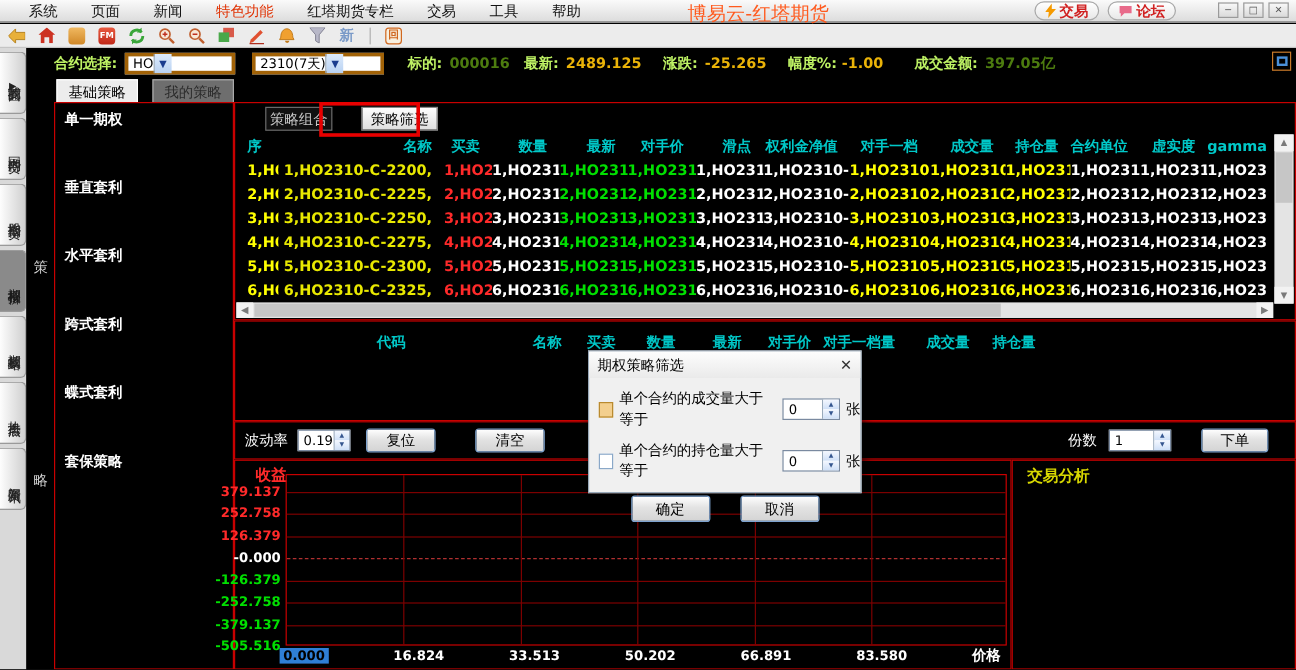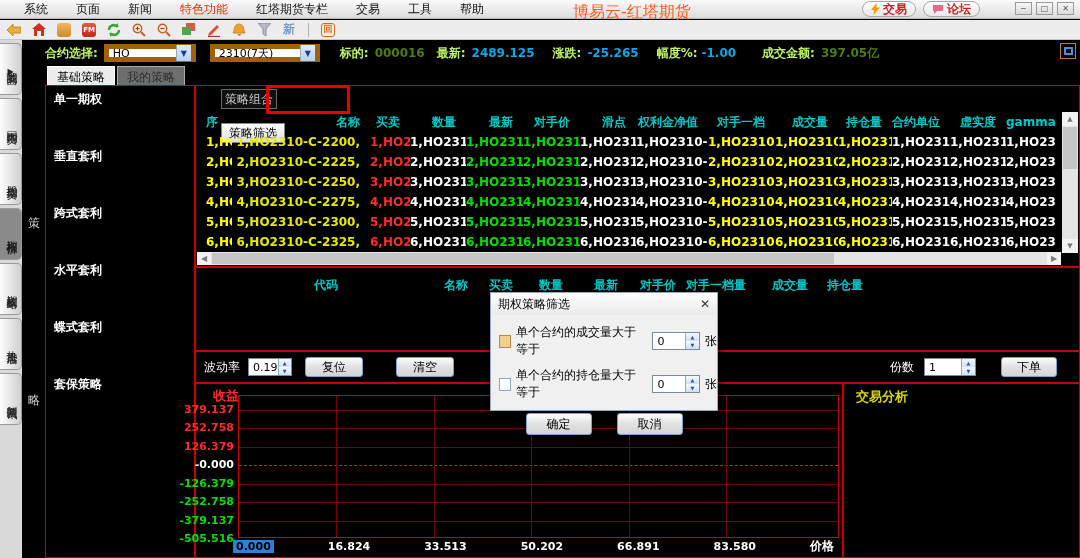--- a/index.html
+++ b/index.html
@@ -29,23 +29,23 @@
   .tool-sep { width:1px; height:14px; background:#b0b0b0; margin:0 2px; }
   .ico-box { width:14px; height:14px; border-radius:3px; display:flex; align-items:center; justify-content:center;
     color:#fff; font-size:7px; font-weight:bold; }
   .new-txt { color:#7a9ac8; font-size:12px; font-weight:bold; }
 
   
   .quotebar { position:absolute; left:22px; top:40px; width:1058px; height:26px; background:#000;
     display:flex; align-items:center; padding-left:23px; font-size:12px; font-weight:bold; white-space:nowrap; }
   .lbl-cyan { color:#bef264; }
   .val-yellow { color:#4d7c0f; }
-  .val-green { color:#0ea5e9; }
-  .qsel { height:18px; background:#fff; border:5px solid #a16207; display:flex; align-items:center;
-    justify-content:space-between; color:#000; font-weight:normal; font-size:11px; padding-left:4px; margin-left:6px; }
+  .val-green { color:#eab308; }
+  .qsel { height:18px; background:#fff; border:3px solid #a16207; display:flex; align-items:center;
+    color:#000; font-weight:normal; font-size:11px; padding-left:4px; margin-left:6px; }
   .qsel .arr { width:15px; height:16px; background:linear-gradient(#dceafc,#b9d2f2); color:#1a3c8f;
     font-size:8px; display:flex; align-items:center; justify-content:center; border-left:1px solid #9ab; }
   .corner-ico { position:absolute; right:4px; top:3px; width:16px; height:16px; border:1px solid #c87a2a;
     display:flex; align-items:center; justify-content:center; }
   .corner-ico i { display:block; width:9px; height:8px; border:2px solid #4a90d9; }
 
   
   .side-tabs { position:absolute; left:0; top:40px; width:22px; height:518px; background:#d9d9d9;
     display:flex; flex-direction:column; gap:3px; padding-top:3px; }
   .side-tab { writing-mode:vertical-lr; text-orientation:upright; font-size:11px; color:#222;
@@ -54,36 +54,36 @@
     letter-spacing:1px; }
   .side-tab.selected { background:#8a8a8a; color:#1a1a1a; }
   .side-tab .arrow { font-size:8px; letter-spacing:0; }
 
   
   .strip { position:absolute; left:22px; top:40px; width:23px; height:518px; background:#000; color:#cfcfcf; font-size:12px; }
   .strip span { position:absolute; left:6px; }
   .strip .c1 { top:175px; } .strip .c2 { top:352px; }
 
   
-  .panel-tabs { position:absolute; left:47px; top:66px; display:flex; gap:2px; font-size:12px; }
+  .panel-tabs { position:absolute; left:47px; top:66px; display:flex; gap:12px; font-size:12px; }
   .ptab { padding:2px 9px 3px; border:1px solid #aaa; }
   .ptab.active { background:#ececec; color:#000; border-color:#fff; }
   .ptab.inactive { background:#6e6e6e; color:#2c2c2c; }
 
   
   .sidebar { position:absolute; left:45px; top:85px; width:150px; height:473px; background:#000;
     border:1px solid #c80000; padding-top:3px; font-size:12px; }
   .sgroup-title { color:#fff; font-weight:bold; padding:2px 0 2px 8px; height:19px; }
   .sitems { display:grid; grid-template-columns:68px 1fr; padding-left:18px; }
   .sitem { color:#e2e2e2; height:19px; line-height:17px; cursor:default; white-space:nowrap; }
 
   
   .table-panel { position:absolute; left:195px; top:85px; width:885px; height:182px; background:#000;
     border:1px solid #c80000; }
-  .strat-btns { position:absolute; left:25px; top:3px; display:flex; gap:14px;flex-direction:column; }
+  .strat-btns { position:absolute; left:25px; top:3px; display:flex; gap:24px; }
   .btn-dark { width:56px; height:20px; background:#101010; border:1px solid #6a6a6a; color:#c8c8c8;
     font-size:12px; display:flex; align-items:center; justify-content:center; }
   .btn-light { width:64px; height:20px; background:linear-gradient(#fdfdfd,#dfdfdf); border:1px solid #888;
     color:#000; font-size:12px; display:flex; align-items:center; justify-content:center; }
   .annotation { position:absolute; left:266px; top:85px; width:84px; height:29px; border:3px solid #e80000; z-index:30; }
 
   .t1grid { display:grid; grid-template-columns:34px 138px 40px 56px 57px 57px 56px 72px 67px 63px 54px 58px 56px 49px;
     font-size:12px; font-weight:bold; height:20px; line-height:20px; }
   .t1grid span { text-align:right; padding-right:10px; overflow:hidden; }
   .t1grid span:first-child { text-align:left; padding-left:8px; }
@@ -361,30 +361,30 @@
       <div>
       <div class="sgroup-title">垂直套利</div>
       <div class="sitems">
           <div class="sitem"></div>
           <div class="sitem"></div>
           <div class="sitem"></div>
           <div class="sitem"></div>
         </div>
     </div>
       <div>
+      <div class="sgroup-title">水平套利</div>
+      <div class="sitems">
+          <div class="sitem"></div>
+          <div class="sitem"></div>
+          <div class="sitem"></div>
+          <div class="sitem"></div>
+        </div>
+    </div>
+      <div>
       <div class="sgroup-title">跨式套利</div>
-      <div class="sitems">
-          <div class="sitem"></div>
-          <div class="sitem"></div>
-          <div class="sitem"></div>
-          <div class="sitem"></div>
-        </div>
-    </div>
-      <div>
-      <div class="sgroup-title">水平套利</div>
       <div class="sitems">
           <div class="sitem"></div>
           <div class="sitem"></div>
           <div class="sitem"></div>
           <div class="sitem"></div>
         </div>
     </div>
       <div>
       <div class="sgroup-title">蝶式套利</div>
       <div class="sitems">

